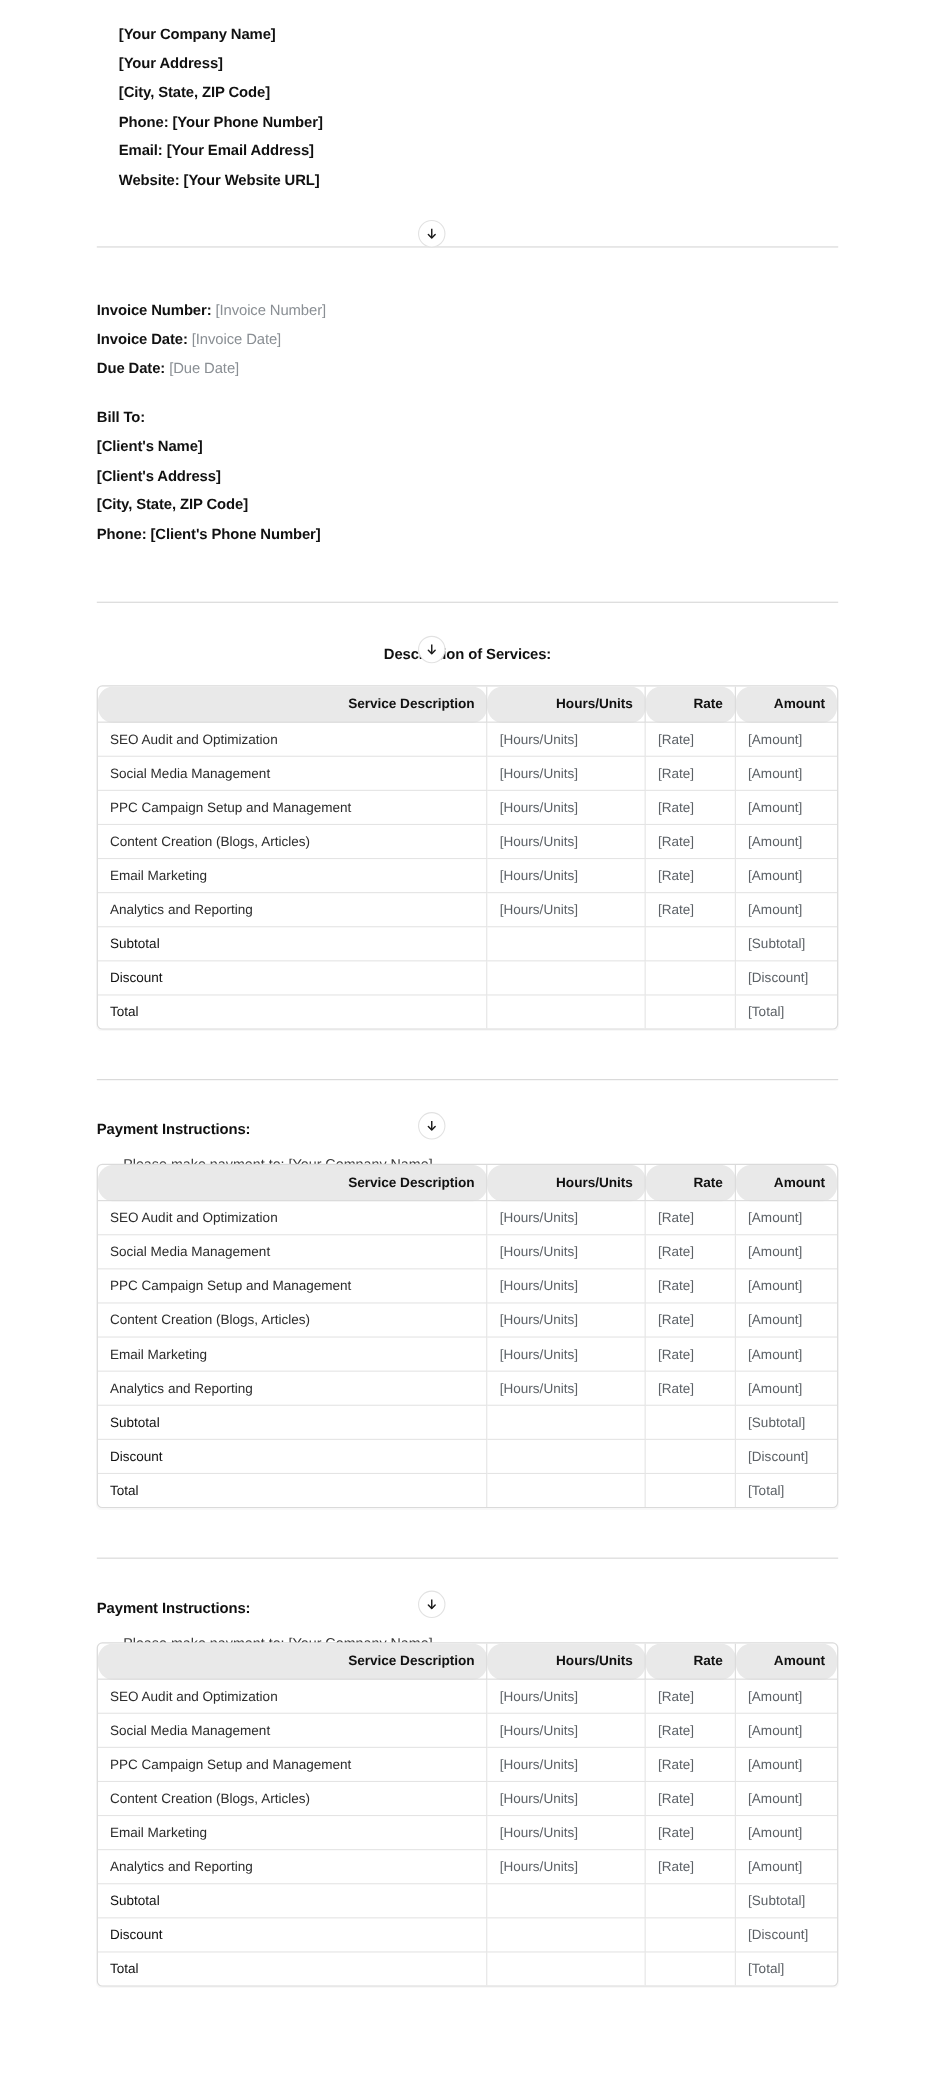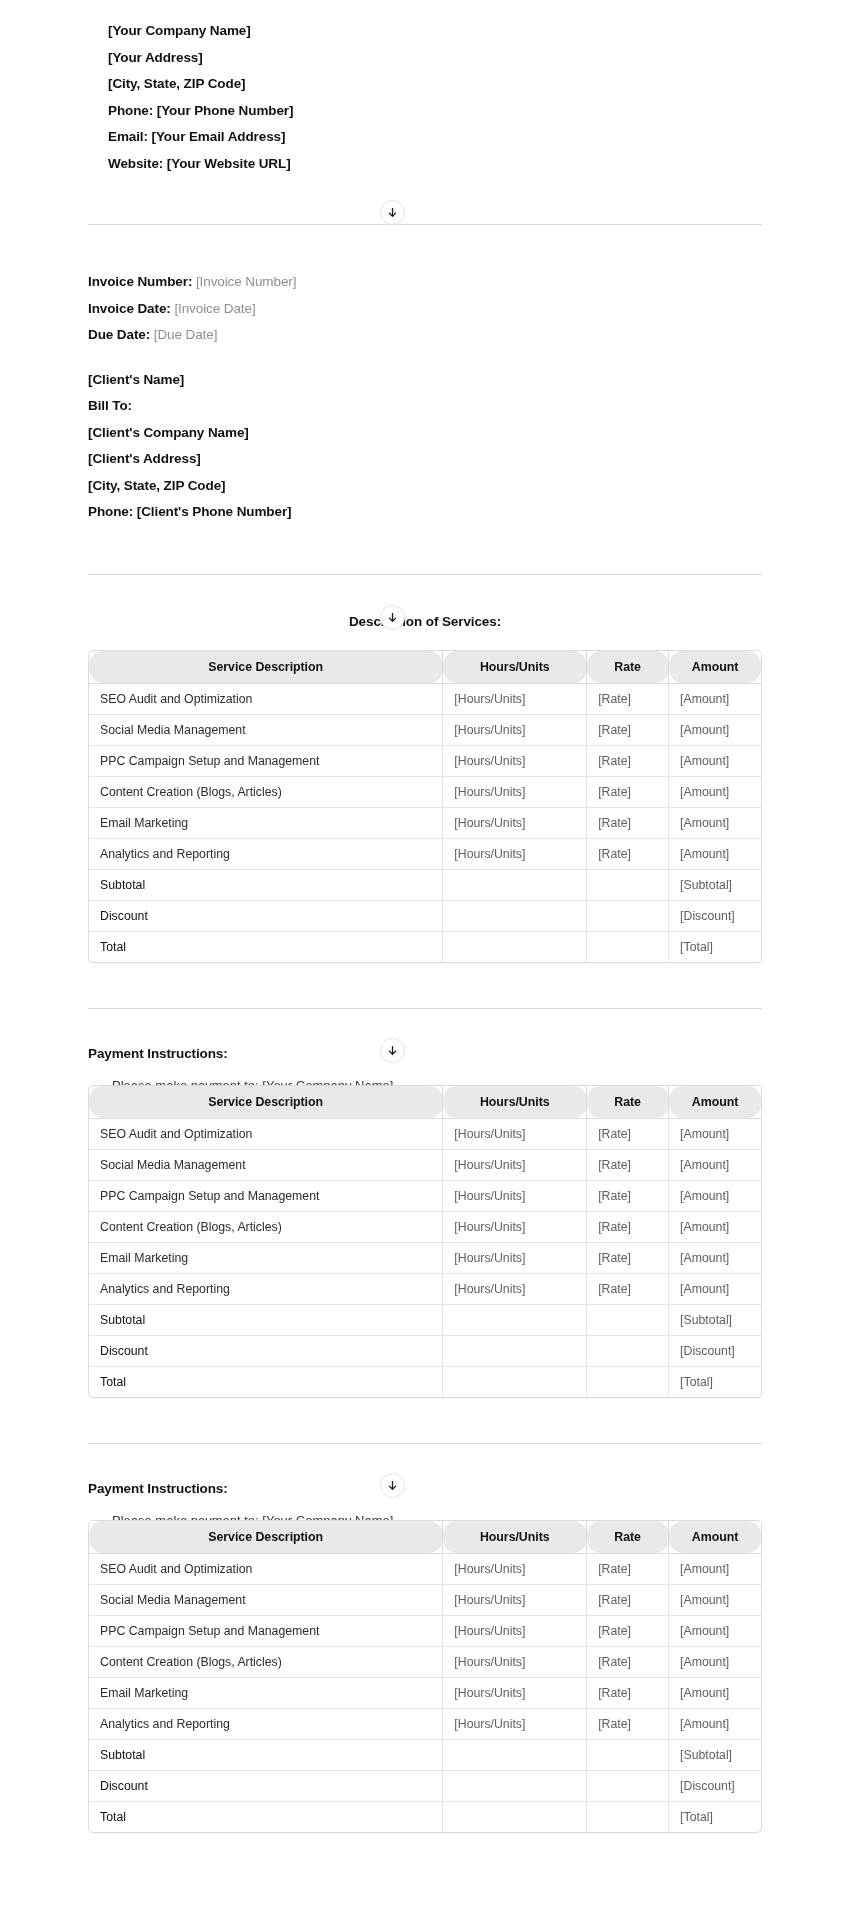--- a/index.html
+++ b/index.html
@@ -97,21 +97,21 @@
     table-layout: fixed;
     font-size: 12.3px;
   }
   table.svc col.c1 { width: 337px; }
   table.svc col.c2 { width: 137px; }
   table.svc col.c3 { width: 78px; }
   table.svc col.c4 { width: 88px; }
 
   table.svc thead th {
     background: #e9e9e9;
-    text-align: center;
+    text-align: right;
     font-weight: bold;
     color: #111111;
     padding: 9px 11px;
     border-right: 1px solid #dadada;
     border-bottom: 1px solid #dadada;
     font-size: 12.4px;
     letter-spacing: -0.05px;
     white-space: nowrap;
     border-radius: 14px;
   }
@@ -166,23 +166,22 @@
       <span>Invoice Date:</span>
       <span class="muted">[Invoice Date]</span>
     </div>
     <div class="line">
       <span>Due Date:</span>
       <span class="muted">[Due Date]</span>
     </div>
   </div>
 
   <div class="block" style="padding-top:18px;">
+    <div class="line">Bill To:</div>
     <div class="line">[Client's Name]</div>
-    <div class="line">Bill To:</div>
-    <div class="line">[Client's Company Name]</div>
     <div class="line">[Client's Address]</div>
     <div class="line">[City, State, ZIP Code]</div>
     <div class="line">Phone: [Client's Phone Number]</div>
   </div>
 
   <div class="divider" style="margin-top:48px;"></div>
 
   <div style="position:relative;">
     <div class="block" style="padding-top:39px;text-align:center;">
       <div class="section-heading">Description of Services:</div>

